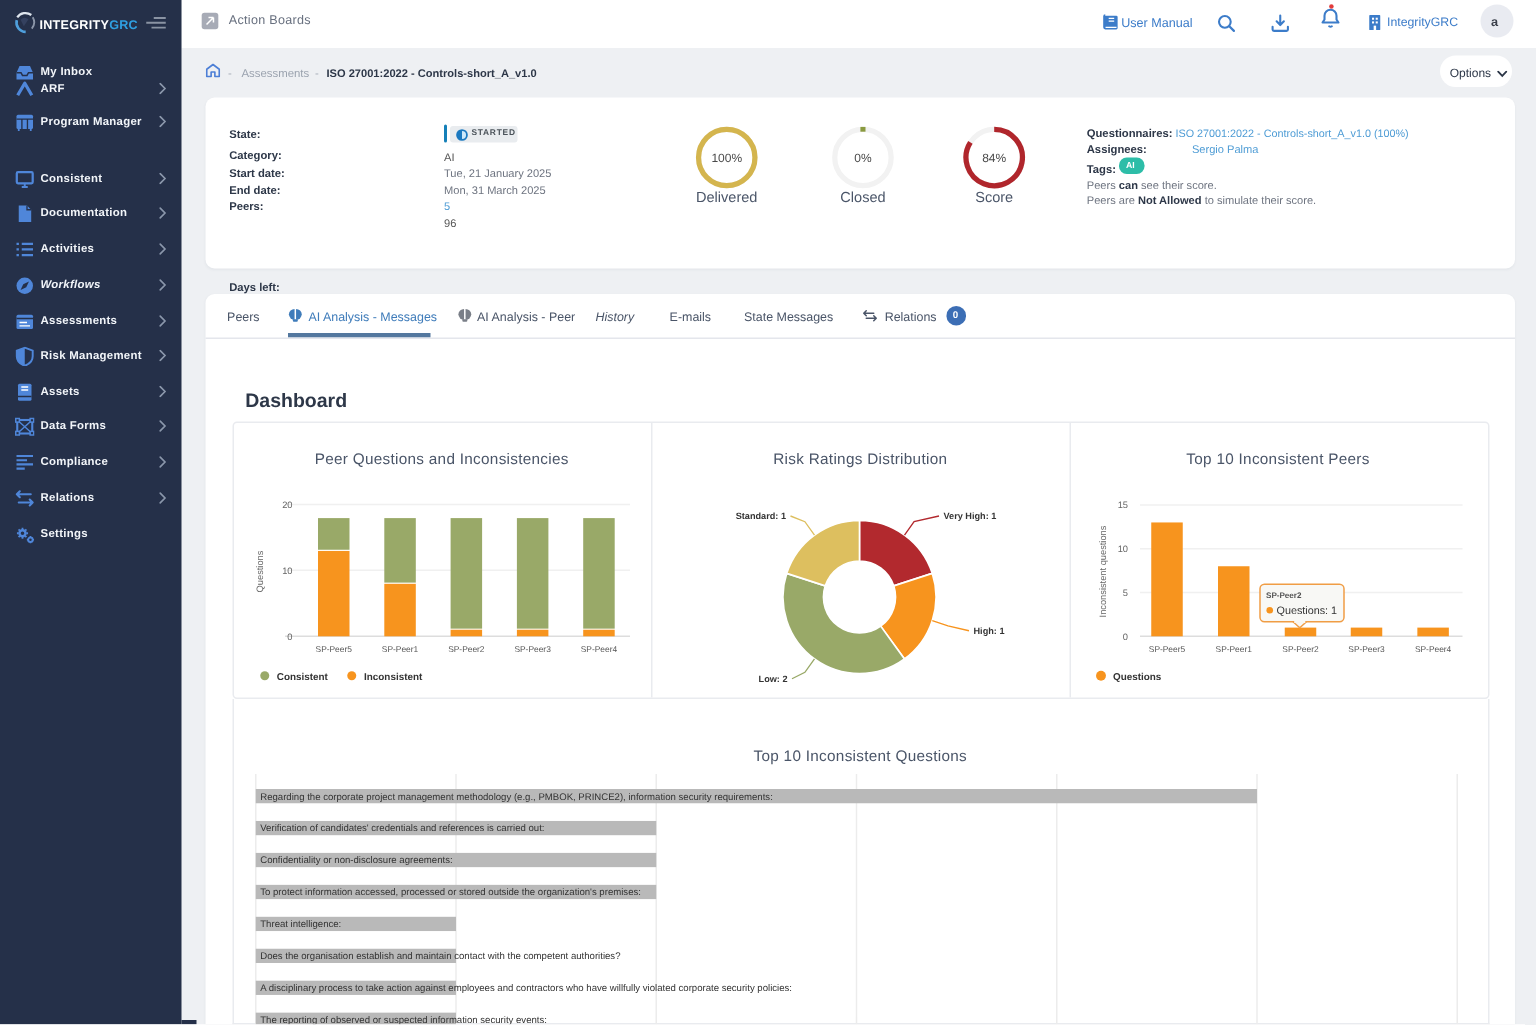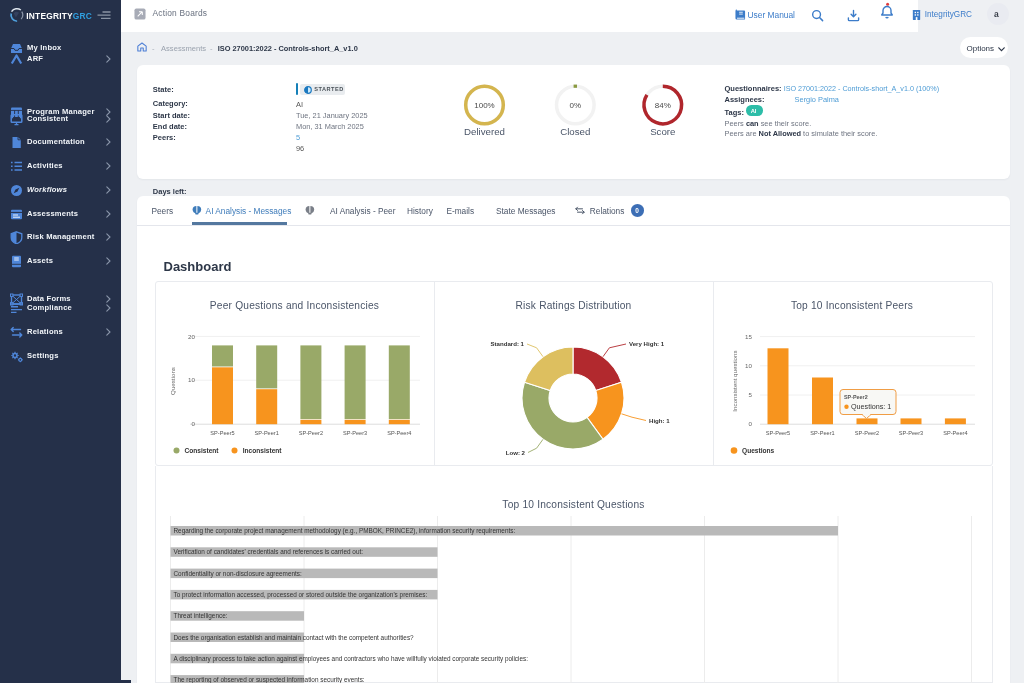--- a/index.html
+++ b/index.html
@@ -3,21 +3,21 @@
 <meta charset="utf-8">
 <style>
 * { margin:0; padding:0; box-sizing:border-box; }
 html,body { width:1024px; height:683px; overflow:hidden; font-family:"Liberation Sans",sans-serif; }
 #page { position:relative; width:1024px; height:683px; background:#eef0f3; overflow:hidden; }
 .abs { position:absolute; }
 #sidebar { position:absolute; left:0; top:0; width:121px; height:683px; background:#253049; z-index:5; }
 .mitem { position:absolute; left:0; width:121px; height:18px; }
 .mitem .lb { position:absolute; left:27px; top:3.5px; font-size:7.6px; font-weight:700; color:#f2f5f9; letter-spacing:0.2px; white-space:nowrap; }
 .mitem svg.ic { position:absolute; left:10px; top:2.5px; }
-#topbar { position:absolute; left:121px; top:0; width:797px; height:32px; background:#fff; z-index:4; }
+#topbar { position:absolute; left:121px; top:0; width:903px; height:32px; background:#fff; z-index:4; }
 #infocard { position:absolute; left:136.5px; top:65px; width:873.5px; height:113.5px; background:#fff; border-radius:6px; box-shadow:0 1px 2px rgba(40,50,80,0.05); }
 #tabcard { position:absolute; left:136.5px; top:196px; width:873.5px; height:487px; background:#fff; border-radius:6px 6px 0 0; box-shadow:0 1px 2px rgba(40,50,80,0.05); }
 .lab { position:absolute; font-size:7.5px; font-weight:700; color:#2d3748; white-space:nowrap; }
 .val { position:absolute; font-size:7.4px; color:#6e7480; white-space:nowrap; }
 .blue { color:#4e9cd5; }
 .tab { position:absolute; top:205.5px; font-size:8.3px; color:#4a5568; white-space:nowrap; }
 </style>
 </head>
 <body>
 <div id="page">
@@ -122,22 +122,22 @@
       <path d="M7.0 1.2 A4.9 4.7 0 0 1 7.0 10.6 Z" fill="#3f7cba"></path>
       <path d="M4.2 10.2 h4.3 v1.2 a0.9 0.9 0 0 1 -0.9 0.9 h-2.5 a0.9 0.9 0 0 1 -0.9 -0.9 z" fill="#3f7cba"></path>
     </svg>
 <span class="tab" style="left:205.6px;color:#3f7cba;">AI Analysis - Messages</span>
 <div class="abs" style="left:192px;top:222.4px;width:94.6px;height:2.2px;background:#54789f;"></div>
 <svg class="abs" style="left:304.6px;top:204.5px" width="10" height="10" viewBox="0 0 13 13">
       <path d="M5.7 1.2 A4.9 4.7 0 0 0 5.7 10.6 Z" fill="#7a7f88"></path>
       <path d="M7.0 1.2 A4.9 4.7 0 0 1 7.0 10.6 Z" fill="#7a7f88"></path>
       <path d="M4.2 10.2 h4.3 v1.2 a0.9 0.9 0 0 1 -0.9 0.9 h-2.5 a0.9 0.9 0 0 1 -0.9 -0.9 z" fill="#7a7f88"></path>
     </svg>
-<span class="tab" style="left:318px;margin-left:12px;">AI Analysis - Peer</span>
-<span class="tab" style="left:407px;">History</span>
+<span class="tab" style="left:318px;">AI Analysis - Peer</span>
+<span class="tab" style="left:397px;font-style:italic;">History</span>
 <span class="tab" style="left:446.4px;">E-mails</span>
 <span class="tab" style="left:496px;">State Messages</span>
 <svg class="abs" style="left:574.9px;top:205.5px" width="10" height="9" viewBox="0 0 12 10">
       <path d="M3 1 L1 3 L3 5 M1 3 H9 M9 5 L11 7 L9 9 M11 7 H3" fill="none" stroke="#4a5568" stroke-width="1.2" stroke-linejoin="round" stroke-linecap="round"></path>
     </svg>
 <span class="tab" style="left:589.8px;">Relations</span>
 <div class="abs" style="left:631px;top:204px;width:13px;height:12.5px;border-radius:50%;background:#3c6eb5;"></div>
     <span class="abs" style="left:635.2px;top:206.7px;font-size:6.5px;color:#fff;font-weight:700;">0</span>
 <div class="abs" style="left:136.5px;top:224.6px;width:873.5px;height:1px;background:#e4e6ec;"></div>
 <span class="abs" style="left:163.5px;top:258.5px;font-size:13px;font-weight:700;color:#2d3748;">Dashboard</span>
@@ -266,21 +266,21 @@
       </div>
       <div class="mitem" style="top:50px;">
         <svg class="ic" width="13" height="13" viewBox="0 0 13 13">
           <path d="M1.8 10.5 L6.5 2.5 L11.2 10.5" fill="none" stroke="#4f86d9" stroke-width="2.2" stroke-linejoin="round"></path>
         </svg>
         <span class="lb">ARF</span>
         <svg class="abs" style="right:10px;top:4.5px" width="5" height="8" viewBox="0 0 5 8">
           <path d="M0.8 0.8 L4 4 L0.8 7.2" fill="none" stroke="#8b97ab" stroke-width="1.1" stroke-linecap="round"></path>
         </svg>
       </div>
-      <div class="mitem" style="top:103px;text-align:center;">
+      <div class="mitem" style="top:72px;text-align:center;">
         <svg class="ic" width="13" height="13" viewBox="0 0 13 13">
           <rect x="1" y="1.5" width="11" height="9.5" rx="1" fill="#4f86d9"></rect>
           <path d="M1 4.4 H12 M4.6 4.4 V11 M8.3 4.4 V11" stroke="#253049" stroke-width="0.9"></path>
           <path d="M2.5 11 v1.3 M10.5 11 v1.3" stroke="#4f86d9" stroke-width="1.2"></path>
         </svg>
         <span class="lb">Program Manager</span>
         <svg class="abs" style="right:10px;top:4.5px" width="5" height="8" viewBox="0 0 5 8">
           <path d="M0.8 0.8 L4 4 L0.8 7.2" fill="none" stroke="#8b97ab" stroke-width="1.1" stroke-linecap="round"></path>
         </svg>
       </div>
@@ -349,21 +349,21 @@
         <svg class="ic" width="13" height="13" viewBox="0 0 13 13">
           <rect x="2" y="0.8" width="9" height="11.4" rx="1" fill="#4f86d9"></rect>
           <path d="M2 9.3 H11" stroke="#253049" stroke-width="0.9"></path>
           <path d="M4.2 3 H8.8 M4.2 5 H8.8" stroke="#fff" stroke-width="0.9"></path>
         </svg>
         <span class="lb">Assets</span>
         <svg class="abs" style="right:10px;top:4.5px" width="5" height="8" viewBox="0 0 5 8">
           <path d="M0.8 0.8 L4 4 L0.8 7.2" fill="none" stroke="#8b97ab" stroke-width="1.1" stroke-linecap="round"></path>
         </svg>
       </div>
-      <div class="mitem" style="top:290px;">
+      <div class="mitem" style="top:275px;">
         <svg class="ic" width="13" height="13" viewBox="0 0 13 13">
           <rect x="1.5" y="2" width="10" height="9" fill="none" stroke="#4f86d9" stroke-width="1.4"></rect>
           <path d="M1.5 2 L11.5 11 M11.5 2 L1.5 11" stroke="#4f86d9" stroke-width="1"></path>
           <rect x="0.5" y="1" width="2.4" height="2.4" fill="#253049" stroke="#4f86d9" stroke-width="1"></rect>
           <rect x="10.1" y="1" width="2.4" height="2.4" fill="#253049" stroke="#4f86d9" stroke-width="1"></rect>
           <rect x="0.5" y="9.6" width="2.4" height="2.4" fill="#253049" stroke="#4f86d9" stroke-width="1"></rect>
           <rect x="10.1" y="9.6" width="2.4" height="2.4" fill="#253049" stroke="#4f86d9" stroke-width="1"></rect>
         </svg>
         <span class="lb">Data Forms</span>
         <svg class="abs" style="right:10px;top:4.5px" width="5" height="8" viewBox="0 0 5 8">

